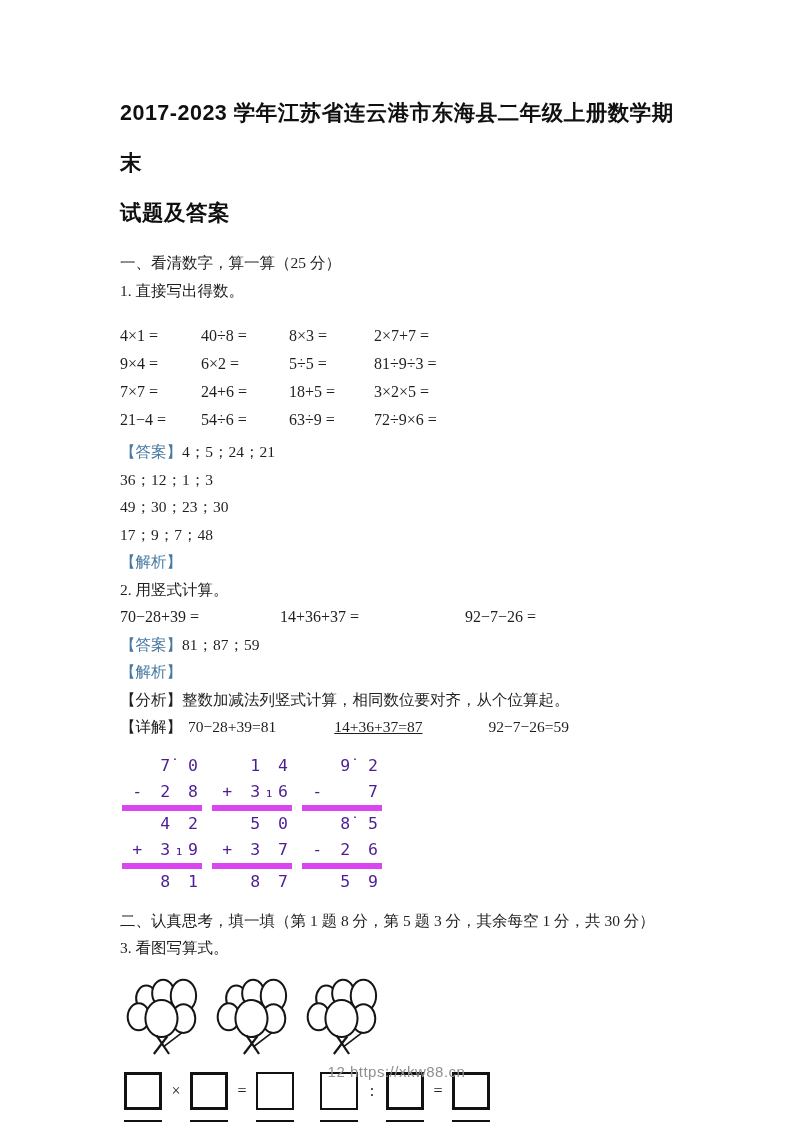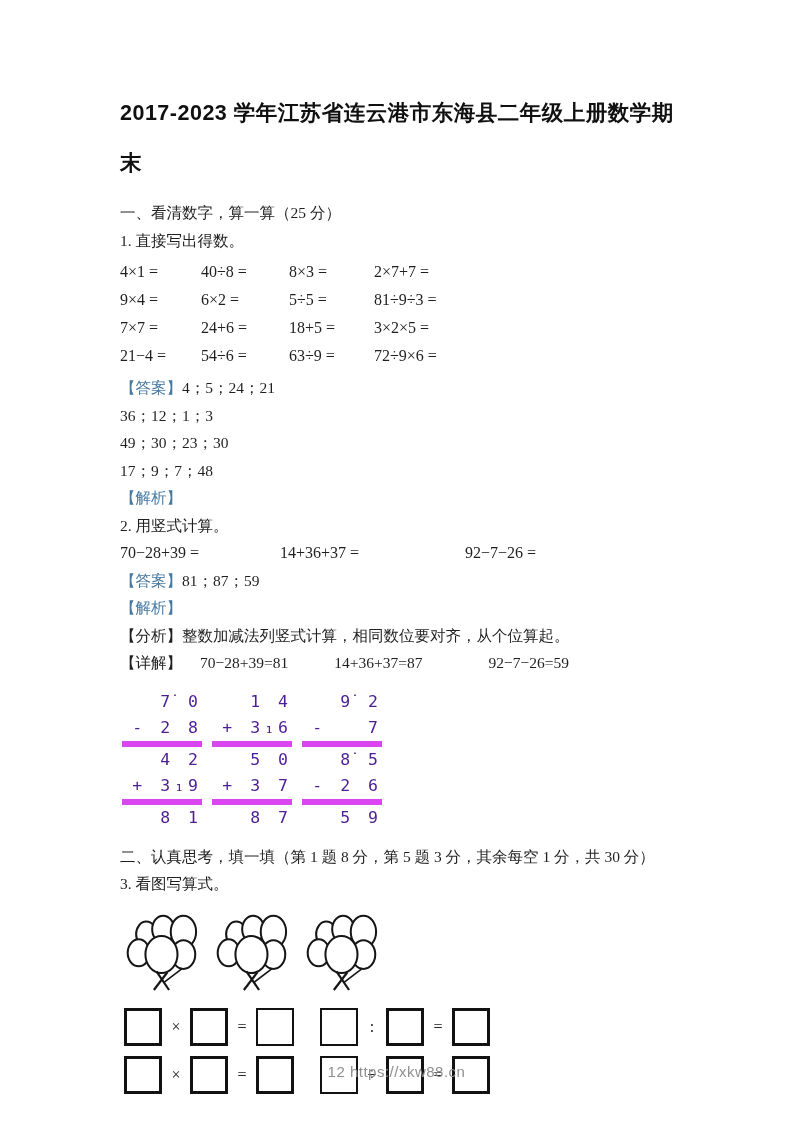--- a/index.html
+++ b/index.html
@@ -16,31 +16,31 @@
     font-weight:bold; font-size:21.5px; line-height:50px; color:#101010;
     letter-spacing:0.5px;
   }
 
   .line { font-size:15.5px; line-height:27.5px; }
   .blue { color:#4679a1; }
 
   
   .probgrid {
     display:grid; grid-template-columns:81px 88px 85px auto;
-    font-size:16px; line-height:28px; margin-top:4px; margin-bottom:4px;
+    font-size:16px; line-height:28px; margin-top:18px; margin-bottom:4px;
   }
   .probgrid .prob { white-space:nowrap; }
 
   
   .q2row { display:grid; grid-template-columns:160px 185px auto;
     font-size:16px; line-height:27.5px; }
 
   .xiangjie { display:flex; font-size:15.5px; line-height:27.5px; }
-  .xiangjie .xj-eq1 { margin-left:18px; }
-  .xiangjie .xj-eq2 { margin-left:46px; }
+  .xiangjie .xj-eq1 { margin-left:6px; }
+  .xiangjie .xj-eq2 { margin-left:58px;text-decoration:underline; }
   .xiangjie .xj-eq3 { margin-left:66px; }
 
   
   .vcalc { display:flex; gap:10px; margin-top:12px; margin-left:2px; }
   .vcol { width:80px; }
   .vline {
     display:block; font-family:"DejaVu Sans Mono","Liberation Mono",monospace;
     font-size:16.5px; line-height:26px; white-space:pre; text-align:right;
     letter-spacing:4px; color:#4c1d95;
   }
@@ -64,20 +64,21 @@
     font-size:15px; color:#8f8f8f; letter-spacing:0.5px;
   }
 </style>
 </head>
 <body>
 
 <div class="main">
 
   <div class="doc-title">
     <div>2017-2023 学年江苏省连云港市东海县二年级上册数学期末</div>
+    <div>试题及答案</div>
   </div>
 
   <div class="line" style="margin-top:11px;">一、看清数字，算一算（25 分）</div>
   <div class="line">1. 直接写出得数。</div>
 
   <div class="probgrid">
     <span class="prob">4×1 =</span>
     <span class="prob">40÷8 =</span>
     <span class="prob">8×3 =</span>
     <span class="prob">2×7+7 =</span>

